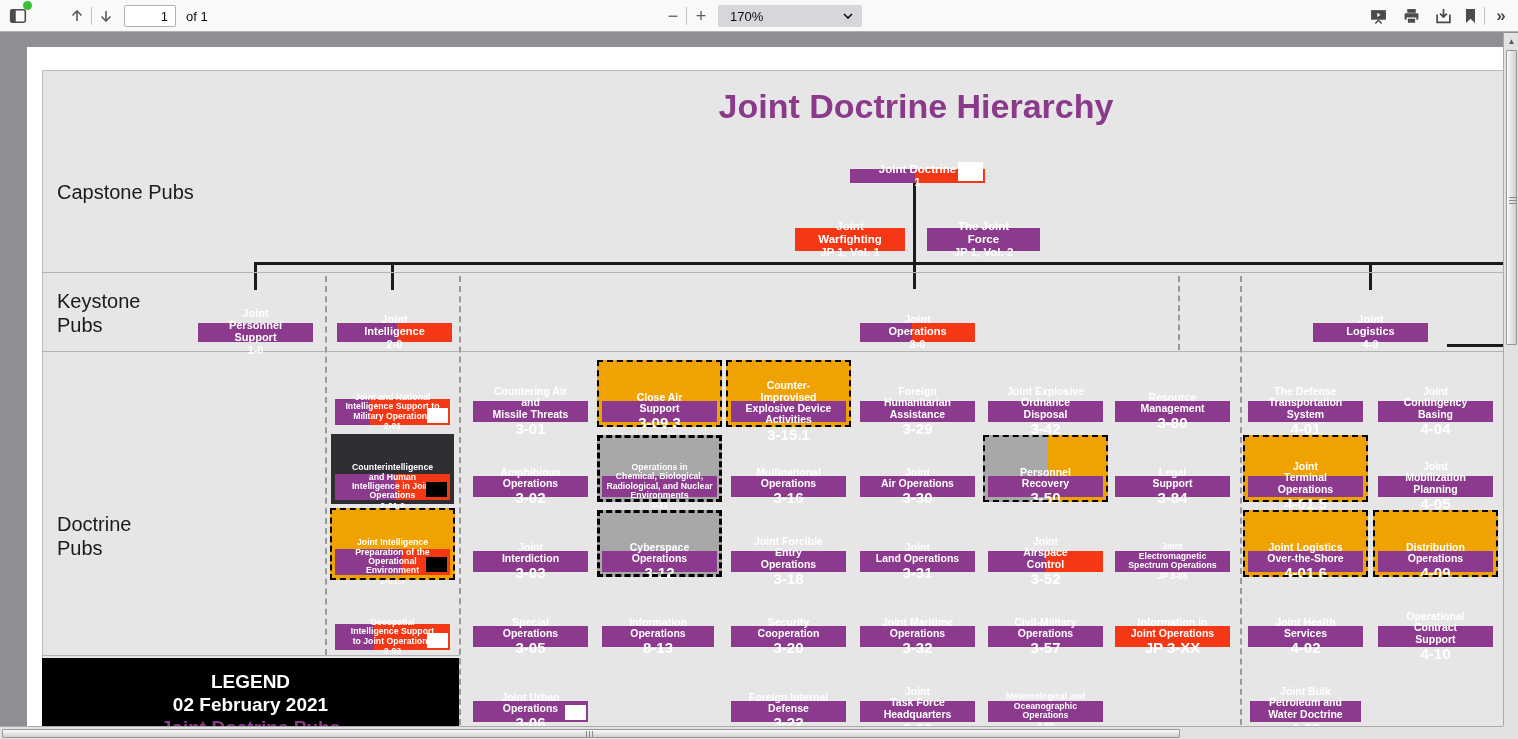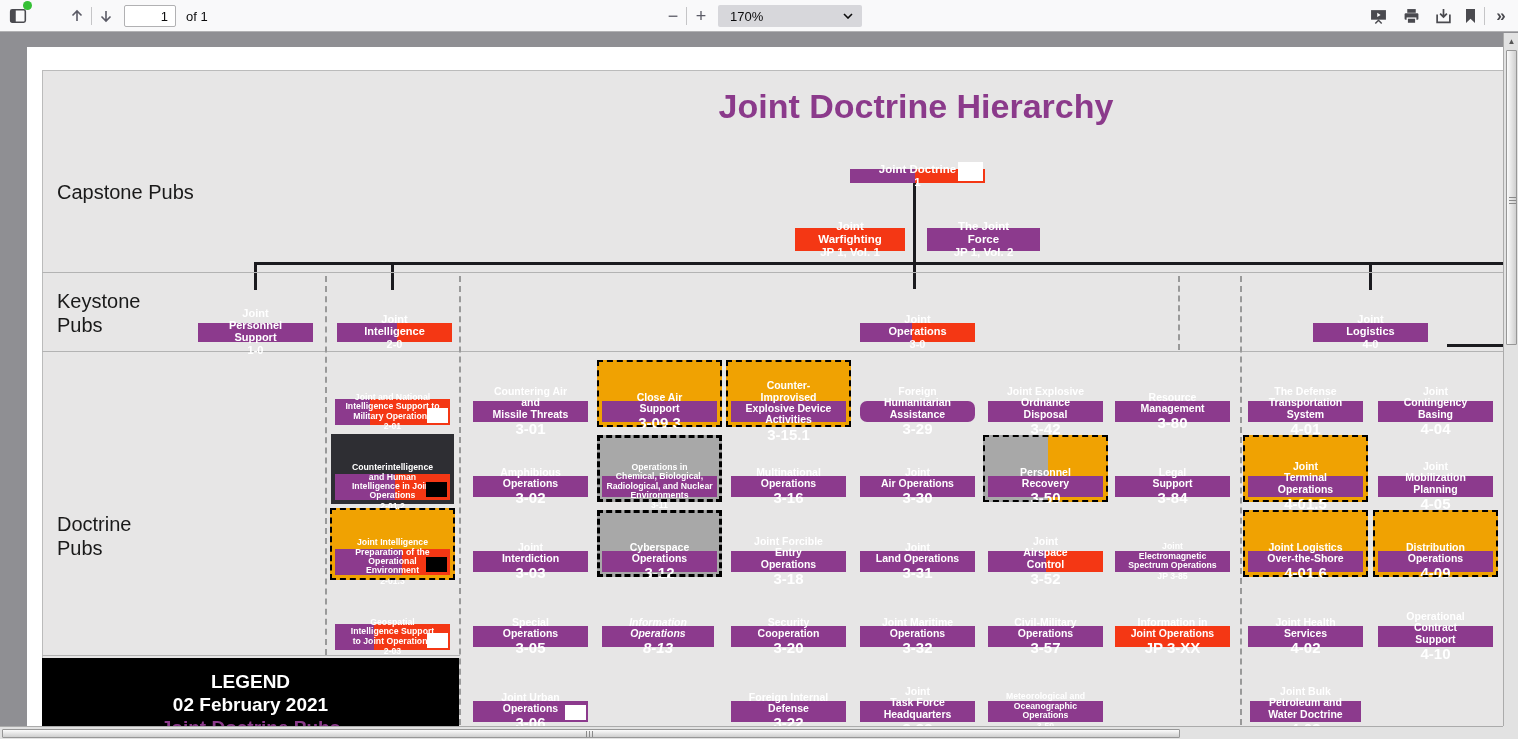--- a/index.html
+++ b/index.html
@@ -363,21 +363,21 @@
           <div class="pub-code">3-11</div>
         </div>
       </div>
       <div class="pub fr-gray" style="width: 115px; height: 57px;">
         <div class="pub-fill" style="background: var(--purple);">
           <div class="pub-name">Cyberspace
 Operations</div>
           <div class="pub-code">3-12</div>
         </div>
       </div>
-      <div class="pub" style="width: 112px; height: 57px; font-style: italic;">
+      <div class="pub" style="width: 112px; height: 57px;">
         <div class="pub-fill" style="background: var(--purple);">
           <div class="pub-name">Information
 Operations</div>
           <div class="pub-code">8-13</div>
         </div>
       </div>
     </div>
     <div class="pub-col" style="left: 731px; top: 365px; gap: 18px;">
       <div class="pub fr-yellow" style="width: 115px; height: 57px;">
         <div class="pub-fill" style="background: var(--purple);">
@@ -413,21 +413,21 @@
       <div class="pub" style="width: 115px; height: 57px;">
         <div class="pub-fill" style="background: var(--purple);">
           <div class="pub-name">Foreign Internal
 Defense</div>
           <div class="pub-code">3-22</div>
         </div>
       </div>
     </div>
     <div class="pub-col" style="left: 860px; top: 365px; gap: 18px;">
       <div class="pub" style="width: 115px; height: 57px;">
-        <div class="pub-fill" style="background: var(--purple); border-radius: 7px;">
+        <div class="pub-fill" style="background: var(--purple);">
           <div class="pub-name">Foreign
 Humanitarian
 Assistance</div>
           <div class="pub-code">3-29</div>
         </div>
       </div>
       <div class="pub" style="width: 115px; height: 57px;">
         <div class="pub-fill" style="background: var(--purple);">
           <div class="pub-name">Joint
 Air Operations</div>

